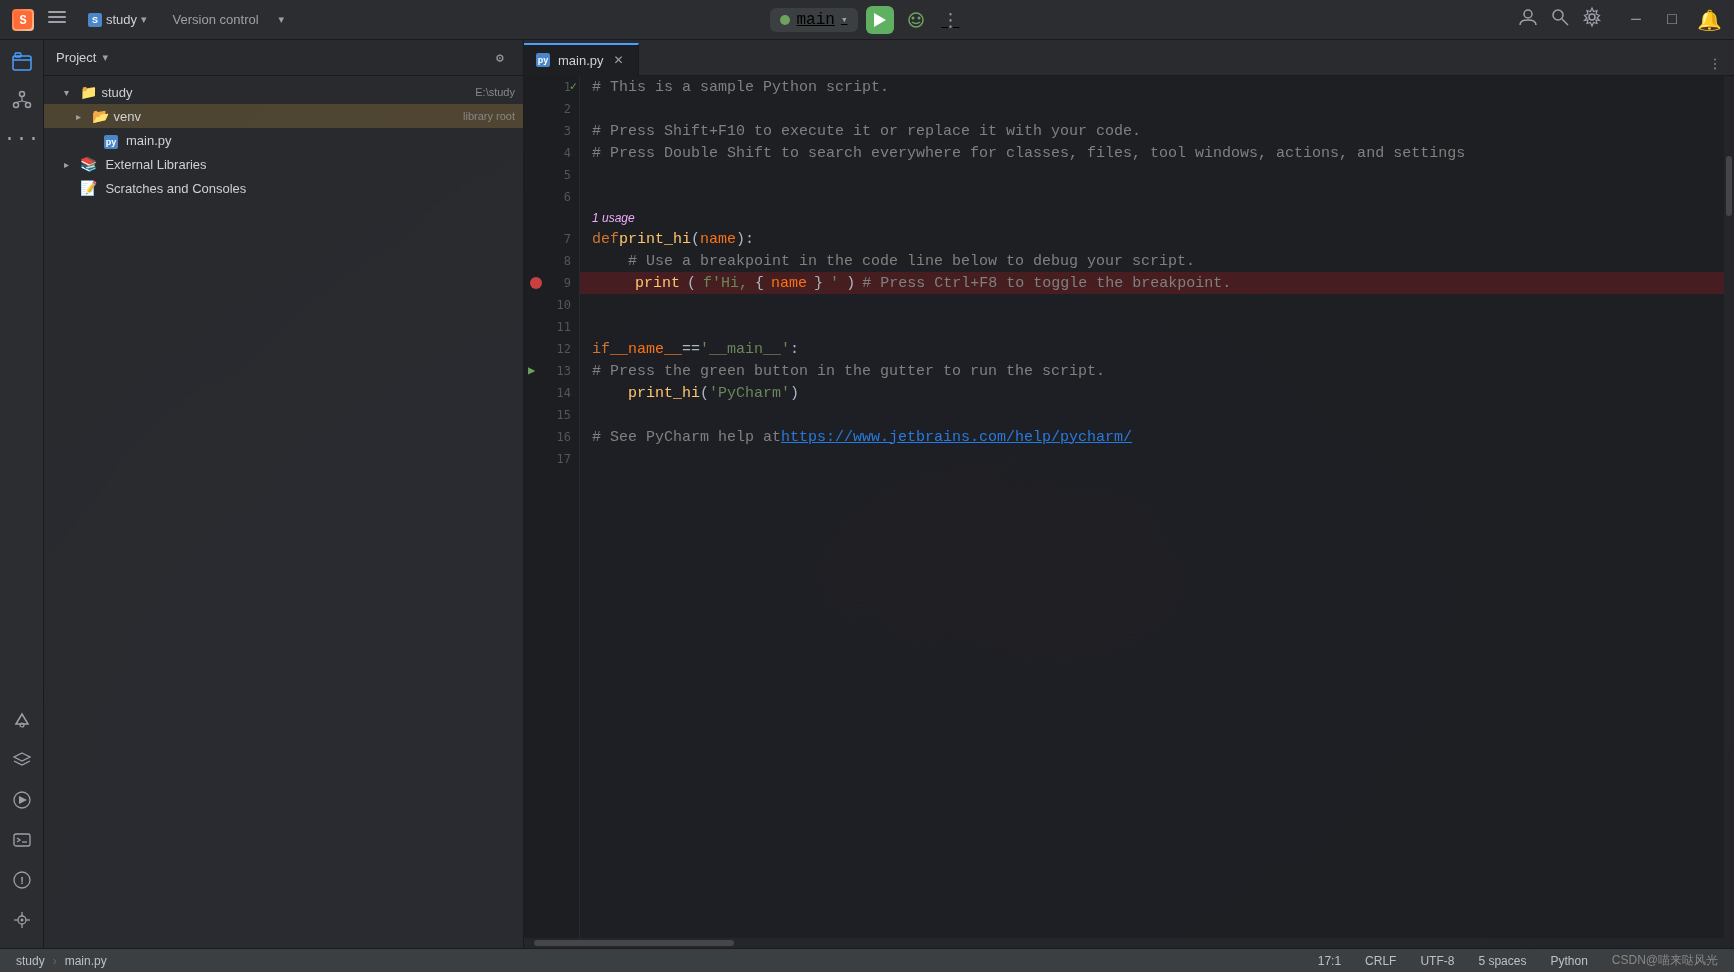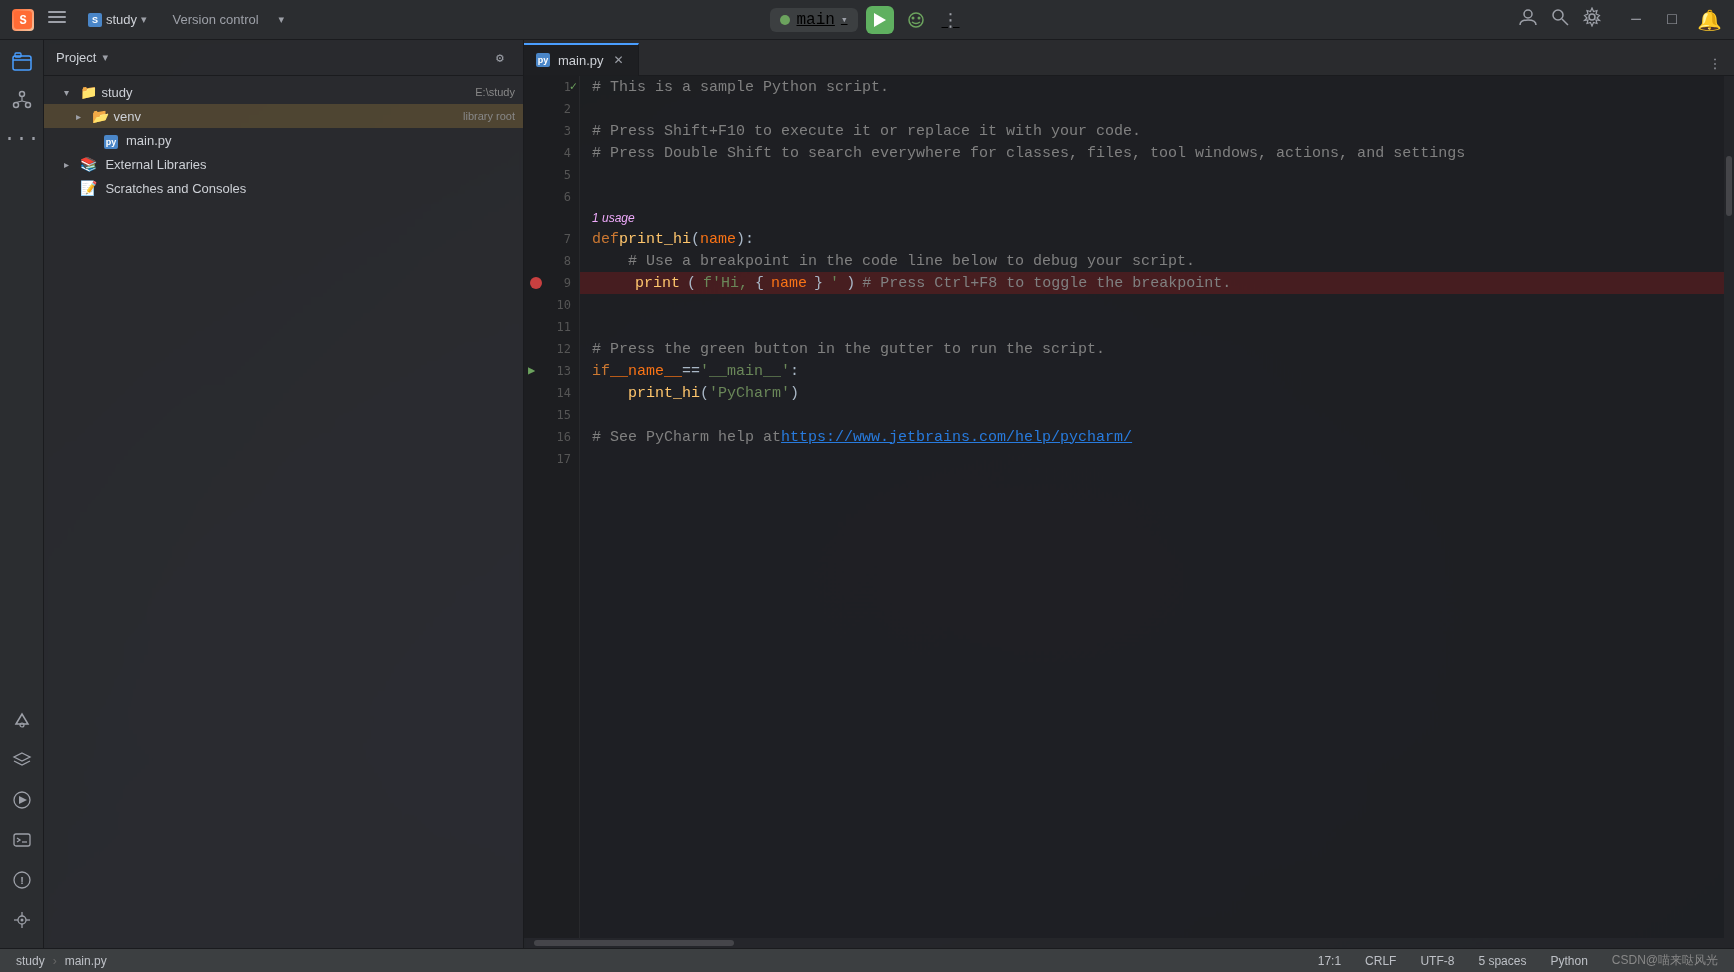--- a/index.html
+++ b/index.html
@@ -903,29 +903,29 @@
               <span class="st">'</span>
               <span class="pu">)  </span>
               <span class="cm"># Press Ctrl+F8 to toggle the breakpoint.</span>
           </div>
 
           <div class="code-line">&nbsp;</div>
 
           <div class="code-line">&nbsp;</div>
 
           <div class="code-line">
-            <span class="cm"># Press the green button in the gutter to run the script.</span>
-          </div>
-
-          <div class="code-line">
             <span class="kw">if </span>
               <span class="nm">__name__</span>
               <span class="pu"> == </span>
               <span class="st">'__main__'</span>
               <span class="pu">:</span>
+          </div>
+
+          <div class="code-line">
+            <span class="cm"># Press the green button in the gutter to run the script.</span>
           </div>
 
           <div class="code-line">
             <span class="pu">&nbsp;&nbsp;&nbsp;&nbsp;</span>
               <span class="fn">print_hi</span>
               <span class="pu">(</span>
               <span class="st">'PyCharm'</span>
               <span class="pu">)</span>
           </div>
 

